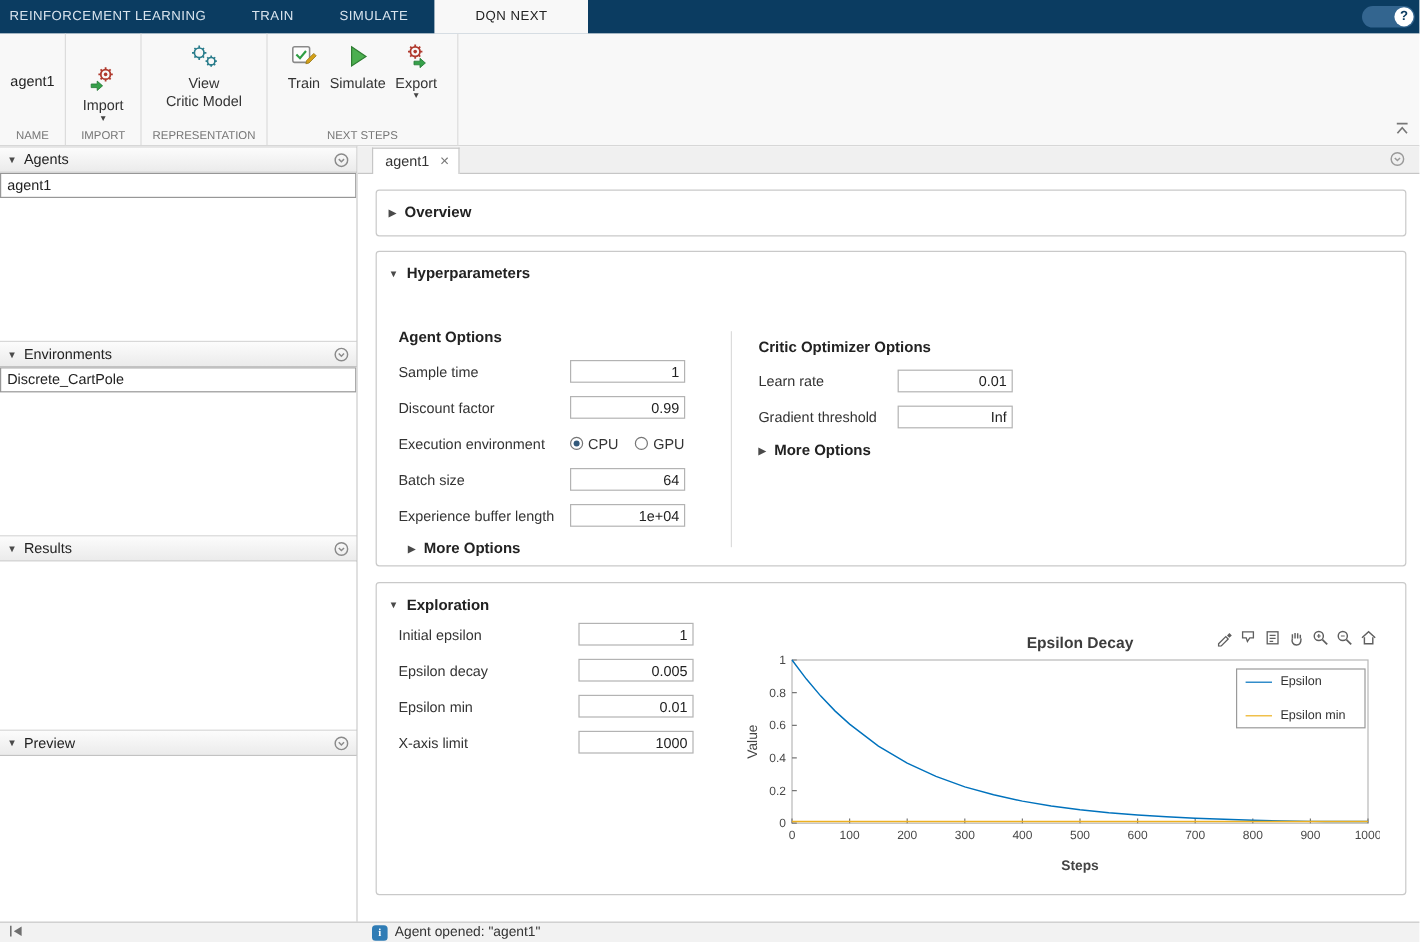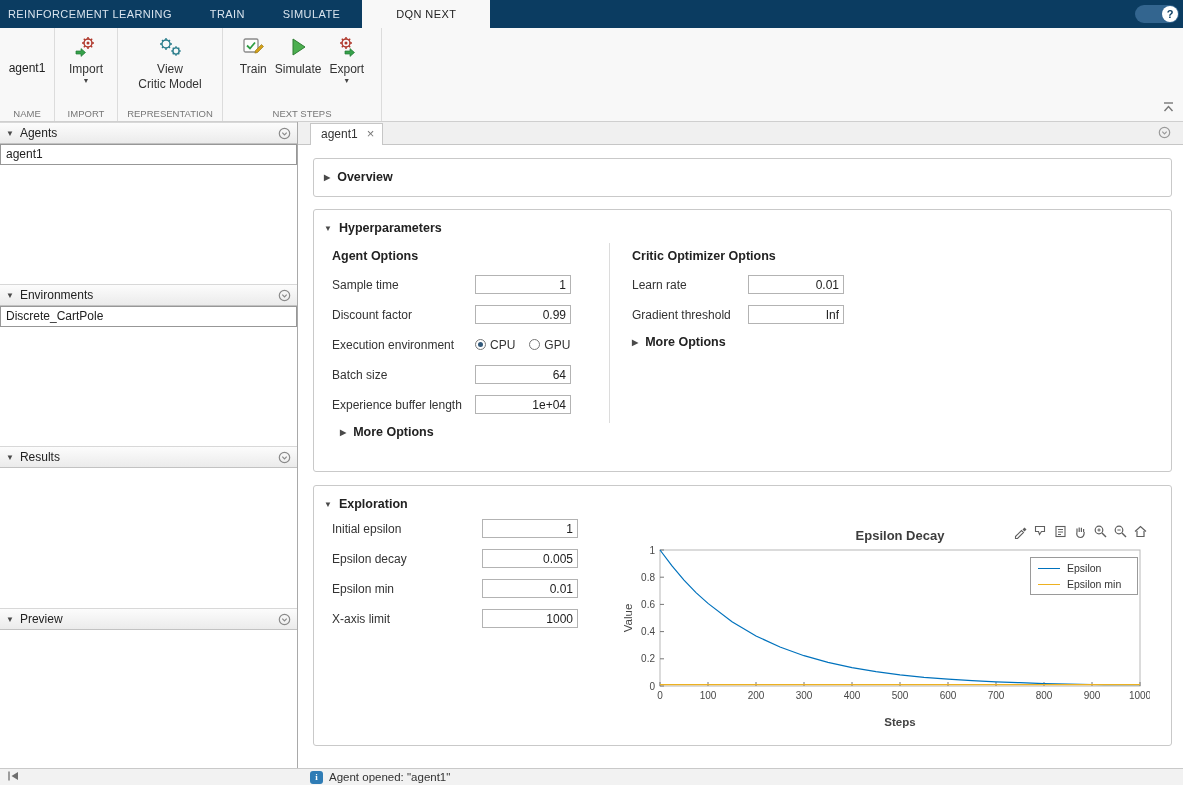--- a/index.html
+++ b/index.html
@@ -14,21 +14,21 @@
   .tb-tab.active{background:#f8f8f8;color:#222;margin-left:14px;padding:0 34px;}
   .help-area{margin-left:auto;display:flex;align-items:center;padding-right:4px;}
   .help-pill{width:44px;height:18px;border-radius:9px;background:#33658f;position:relative;}
   .help-circle{position:absolute;right:1px;top:1px;width:16px;height:16px;border-radius:50%;background:#fff;
     color:#0b3c61;font-weight:bold;font-size:11px;line-height:16px;text-align:center;}
   
   .ribbon{position:absolute;top:28px;left:0;right:0;height:93px;background:#f8f8f8;border-bottom:1px solid #cfcfcf;display:flex;}
   .rb-sec{position:relative;border-right:1px solid #dcdcdc;padding:5px 4px 16px;display:flex;align-items:flex-start;justify-content:center;}
   .rb-sec-label{position:absolute;bottom:2px;left:0;right:0;text-align:center;font-size:9.5px;color:#767676;white-space:nowrap;}
   .sec-name{width:46px;}
-  .sec-import{width:54px;}
+  .sec-import{width:54px;align-items:flex-end;}
   .sec-repr{width:96px;}
   .sec-next{width:150px;}
   .name-value{margin-top:28px;font-size:12px;color:#222;}
   .rb-btn{display:flex;flex-direction:column;align-items:center;gap:1px;padding:2px 4px;font-size:12px;color:#333;cursor:default;}
   .rb-btn .cap{line-height:1.15;text-align:center;}
   .caret{font-size:7px;color:#444;line-height:6px;}
   .rb-collapse{position:absolute;right:8px;bottom:5px;}
   
   .sidebar{position:absolute;top:122px;left:0;width:297px;bottom:16px;border-right:1px solid #a9a9a9;background:#fff;display:flex;flex-direction:column;}
   .sb-panel{display:flex;flex-direction:column;}
@@ -55,21 +55,21 @@
   .doc-tab{background:#fff;border:1px solid #c6c6c6;border-bottom:none;padding:3px 8px 4px 10px;display:flex;gap:9px;align-items:center;
     font-size:12px;position:relative;top:1px;margin-left:4px;}
   .doc-tab .close{color:#777;font-size:13px;line-height:10px;}
   .doc-actions{position:absolute;right:12px;top:4px;}
   .doc-body{flex:1;position:relative;padding:13px 11px 0 15px;overflow:hidden;}
   .panel{border:1px solid #c9c9c9;border-radius:3px;background:#fff;box-sizing:border-box;}
   .panel-header{display:flex;align-items:center;gap:7px;padding:11px 10px 8px;font-weight:bold;font-size:12.5px;color:#222;}
   #overview-panel{height:39px;margin-bottom:12px;}
   #hyper-panel{height:263px;margin-bottom:13px;}
   #explore-panel{height:261px;position:relative;}
-  .hp-columns{display:flex;padding-left:10px;align-items:flex-start;}
+  .hp-columns{display:flex;padding-left:10px;align-items:center;margin-top:25px;}
   .hp-col-left{width:285px;padding-left:8px;box-sizing:border-box;}
   .hp-col-right{border-left:1px solid #dcdcdc;padding-left:22px;margin-left:0;min-height:180px;}
   .sec-title{font-weight:bold;font-size:12.5px;color:#222;margin:6px 0 12px;}
   .frow{display:flex;align-items:center;height:19px;margin-bottom:11px;}
   .frow .flabel{color:#333;}
   .w143{width:143px;}
   .w116{width:116px;}
   .w150{width:150px;}
   .finput{width:86px;height:15px;border:1px solid #b3b3b3;background:#fff;color:#222;text-align:right;
     padding:1px 4px;font-family:"Liberation Sans",sans-serif;font-size:12px;}
@@ -80,21 +80,21 @@
   .ex-left{padding-left:18px;width:300px;box-sizing:border-box;}
   
   .chart-wrap{position:absolute;left:312px;top:42px;width:524px;height:216px;}
   .chart-title{position:absolute;top:0;left:34px;width:480px;text-align:center;font-weight:bold;font-size:13px;color:#3d3d3d;}
   .chart-toolbar{position:absolute;top:-4px;right:2px;display:flex;gap:5px;align-items:center;}
   .chart-toolbar svg{display:block;}
   #epsilon-chart{position:absolute;top:14px;left:0;}
   .chart-xlabel{position:absolute;top:188px;left:34px;width:480px;text-align:center;font-size:11.5px;color:#444;font-weight:bold;}
   .chart-ylabel{position:absolute;left:-28px;top:84px;width:60px;text-align:center;transform:rotate(-90deg);font-size:11.5px;color:#444;}
   .legend{position:absolute;top:29px;right:12px;width:92px;border:1px solid #9a9a9a;background:#fff;padding:4px 7px;
-    display:flex;flex-direction:column;gap:4px;}
+    display:flex;flex-direction:column;gap:16px;}
   .lg-row{display:flex;align-items:center;gap:7px;font-size:10.5px;color:#333;}
   .lg-line{width:22px;height:0;border-top:1.5px solid #000;flex:none;}
 </style>
 </head>
 <body>
 
 <div class="topbar">
   <span class="tb-tab">REINFORCEMENT LEARNING</span>
   <span class="tb-tab gap">TRAIN</span>
   <span class="tb-tab gap">SIMULATE</span>

